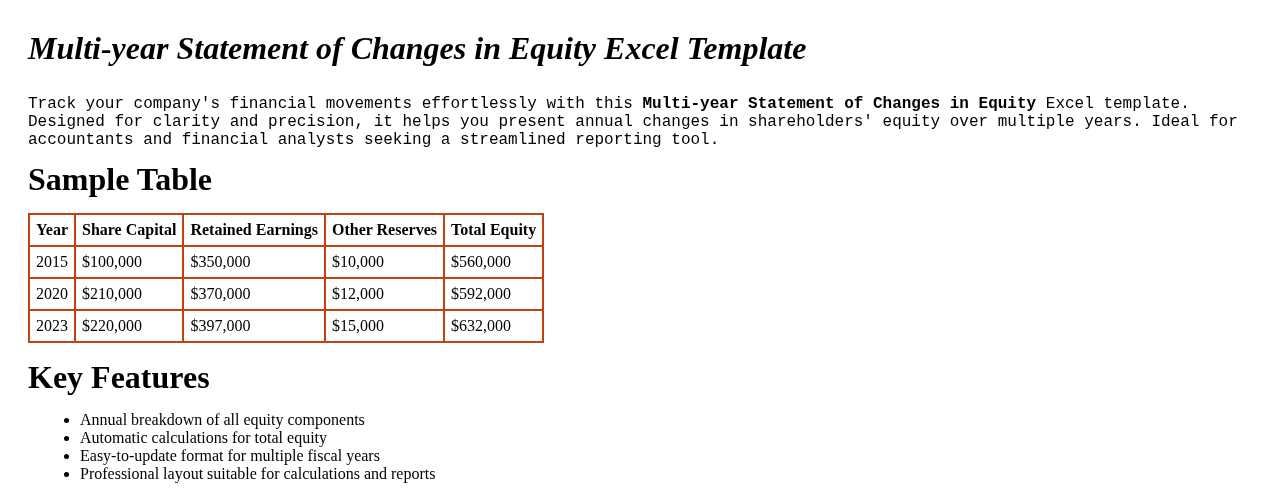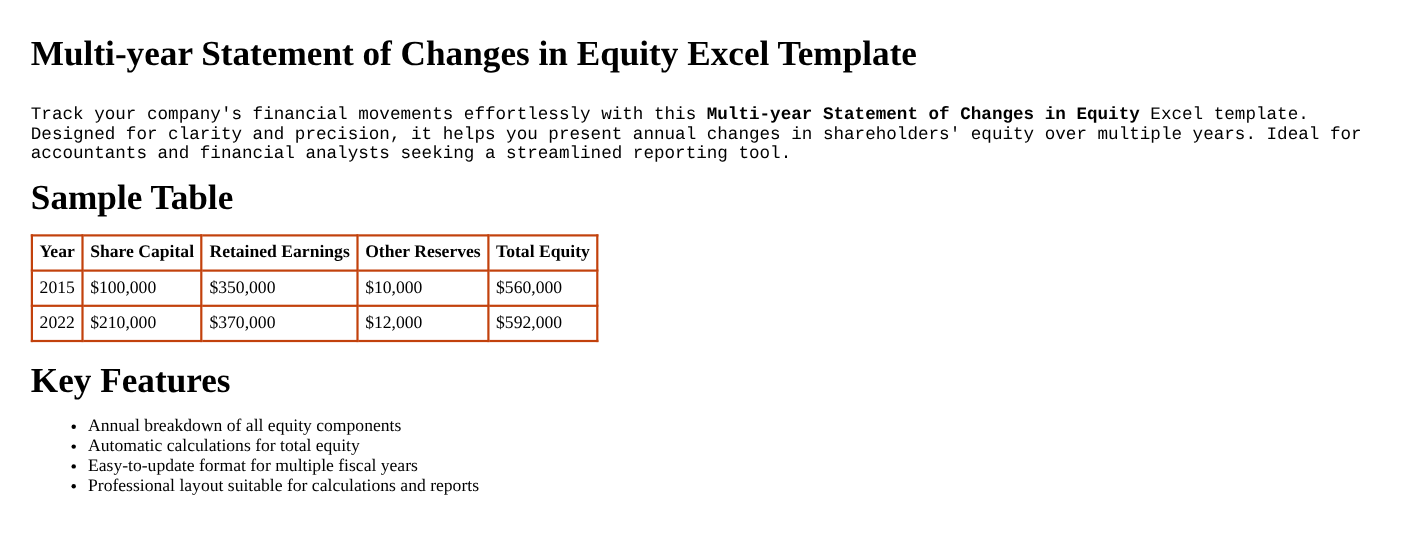--- a/index.html
+++ b/index.html
@@ -9,20 +9,21 @@
       padding: 8px 28px 20px 28px;
       font-size: 16px;
       line-height: 18px;
       width: 1222px;
     }
     h1 {
       font-size: 32px;
       font-weight: bold;
       margin: 22px 0 28px 0;
       line-height: 37px;
+      font-style: italic;
     }
     p.intro {
       margin: 0 0 16px 0;
       font-size: 16px;
       line-height: 18px;
       font-family: Liberation Mono, monospace;
     }
     h2 {
       font-size: 32px;
       font-weight: bold;
@@ -72,25 +73,32 @@
   </thead>
   <tbody>
     <tr>
       <td>2015</td>
       <td>$100,000</td>
       <td>$350,000</td>
       <td>$10,000</td>
       <td>$560,000</td>
     </tr>
     <tr>
-      <td>2022</td>
+      <td>2020</td>
       <td>$210,000</td>
       <td>$370,000</td>
       <td>$12,000</td>
       <td>$592,000</td>
+    </tr>
+    <tr>
+      <td>2023</td>
+      <td>$220,000</td>
+      <td>$397,000</td>
+      <td>$15,000</td>
+      <td>$632,000</td>
     </tr>
   </tbody>
 </table>
 
 <h2>Key Features</h2>
 
 <ul>
   <li>Annual breakdown of all equity components</li>
   <li>Automatic calculations for total equity</li>
   <li>Easy-to-update format for multiple fiscal years</li>

